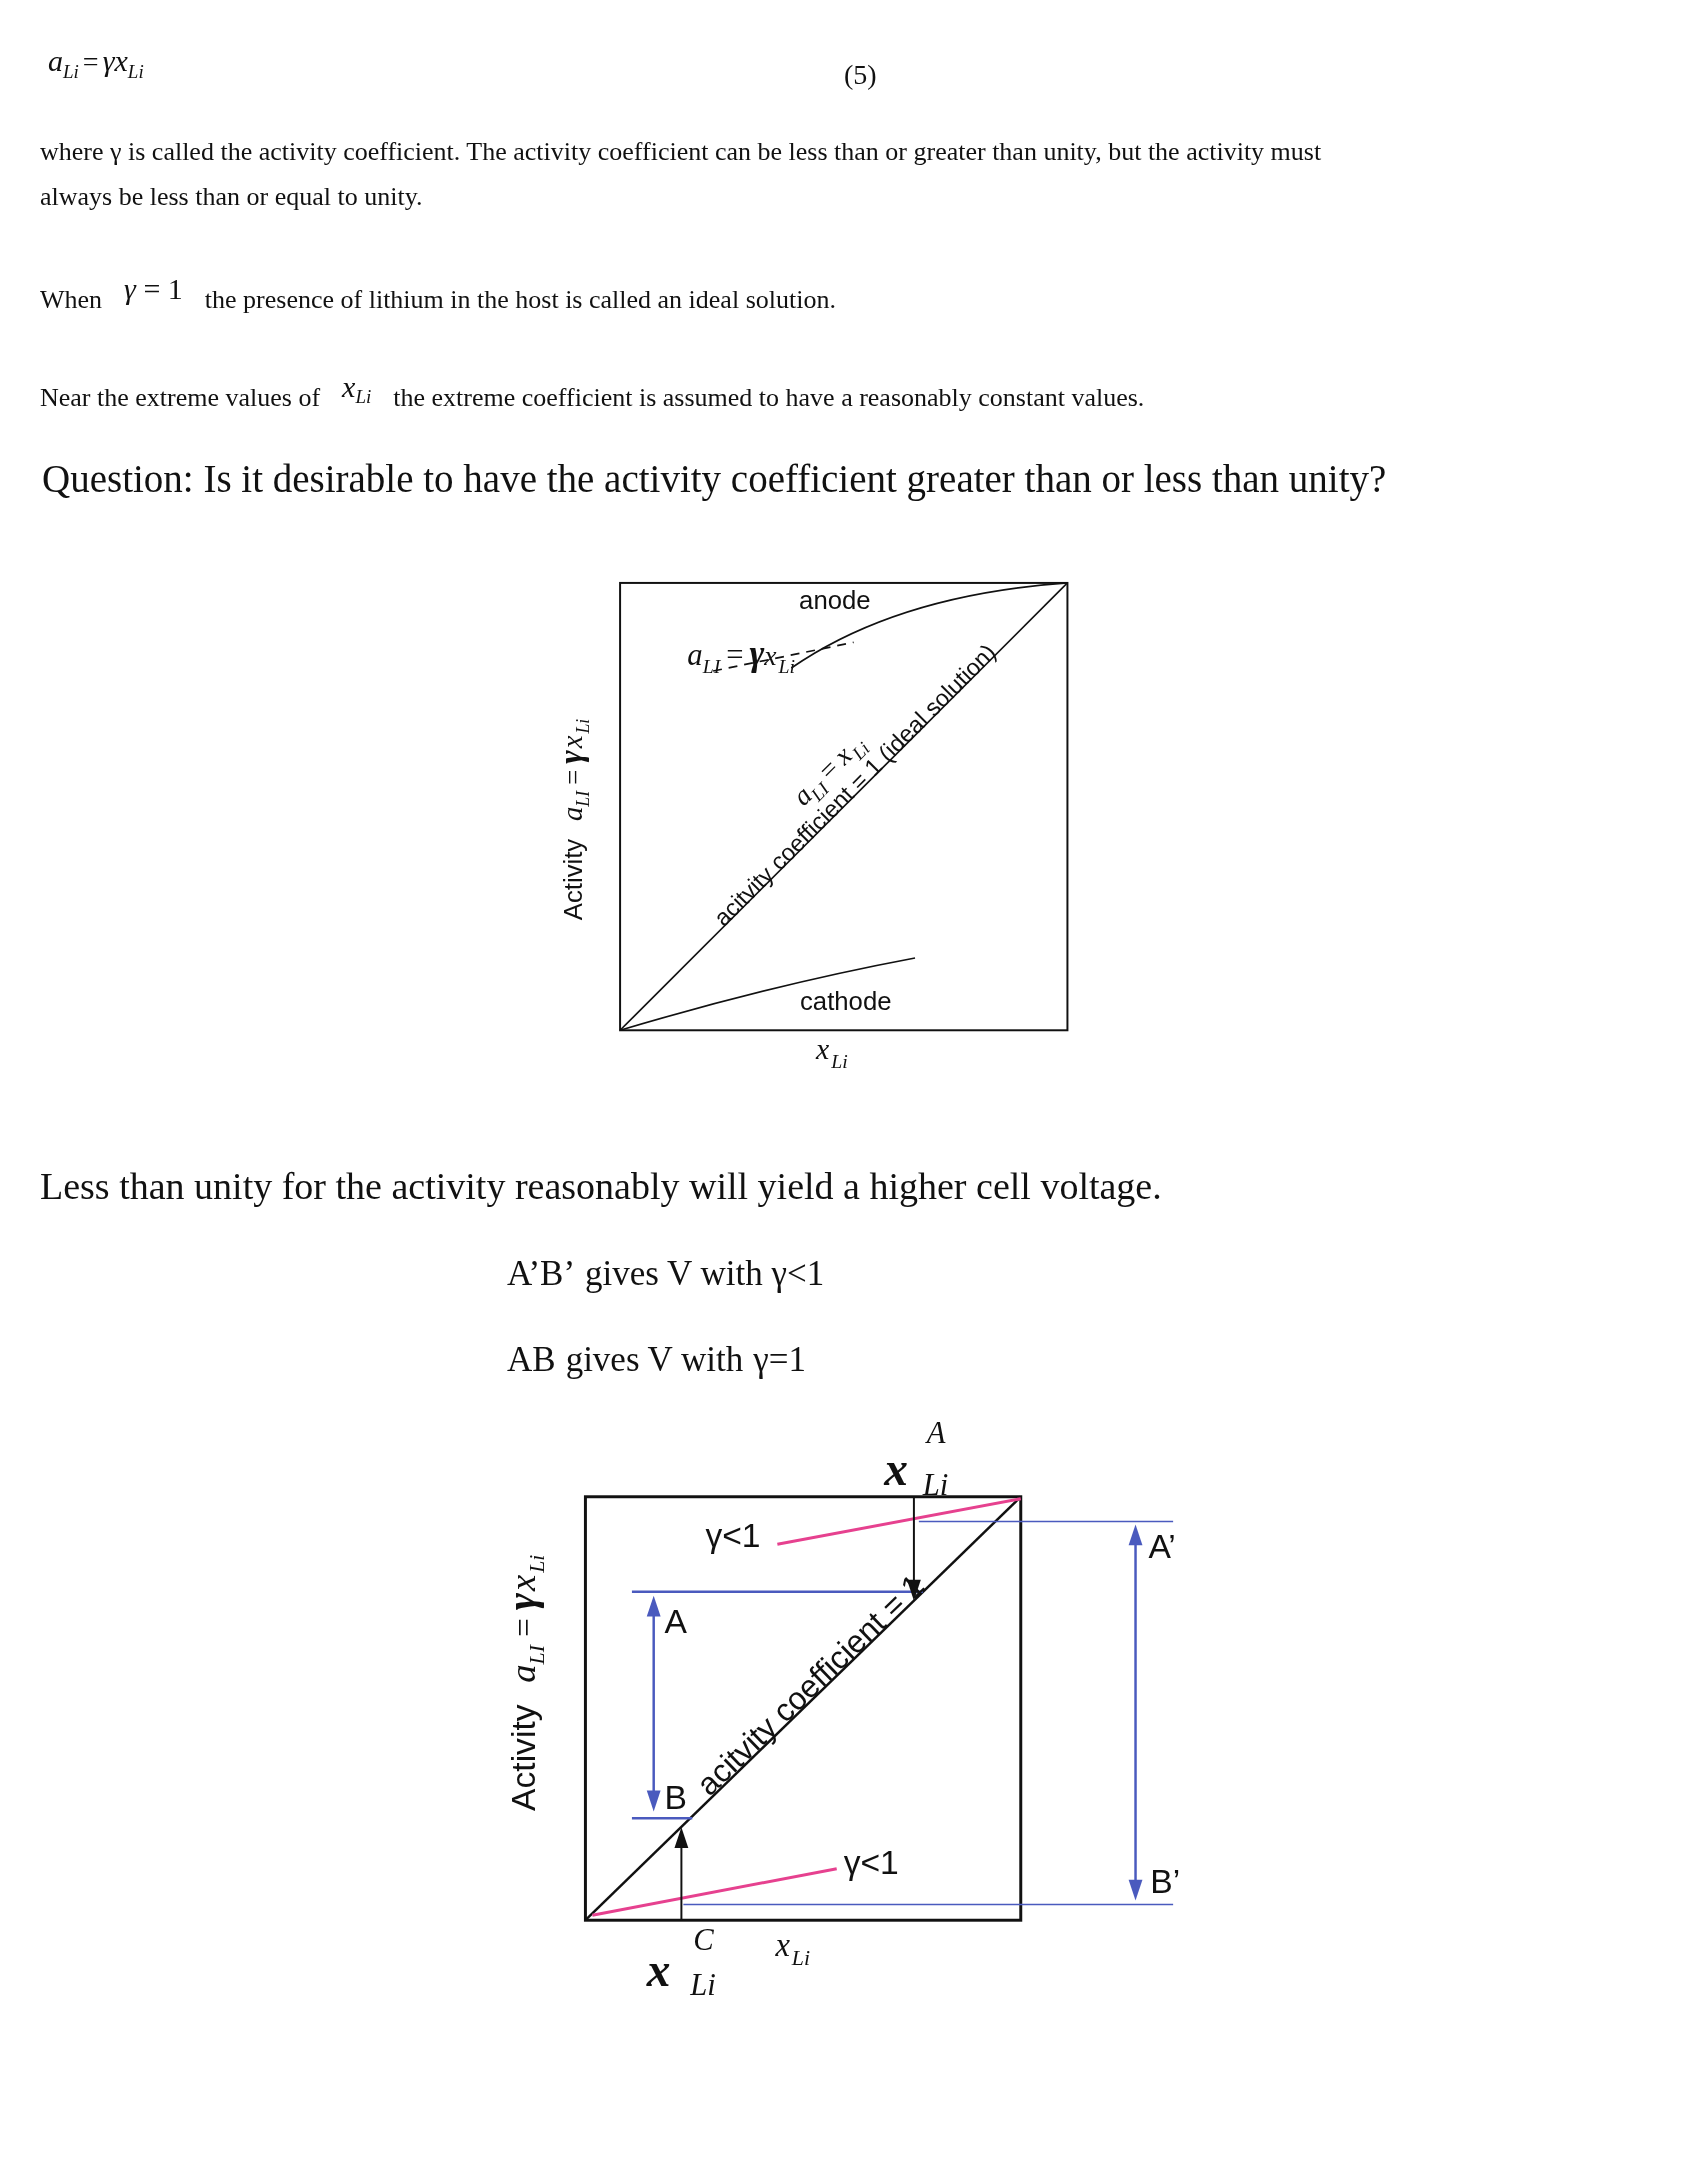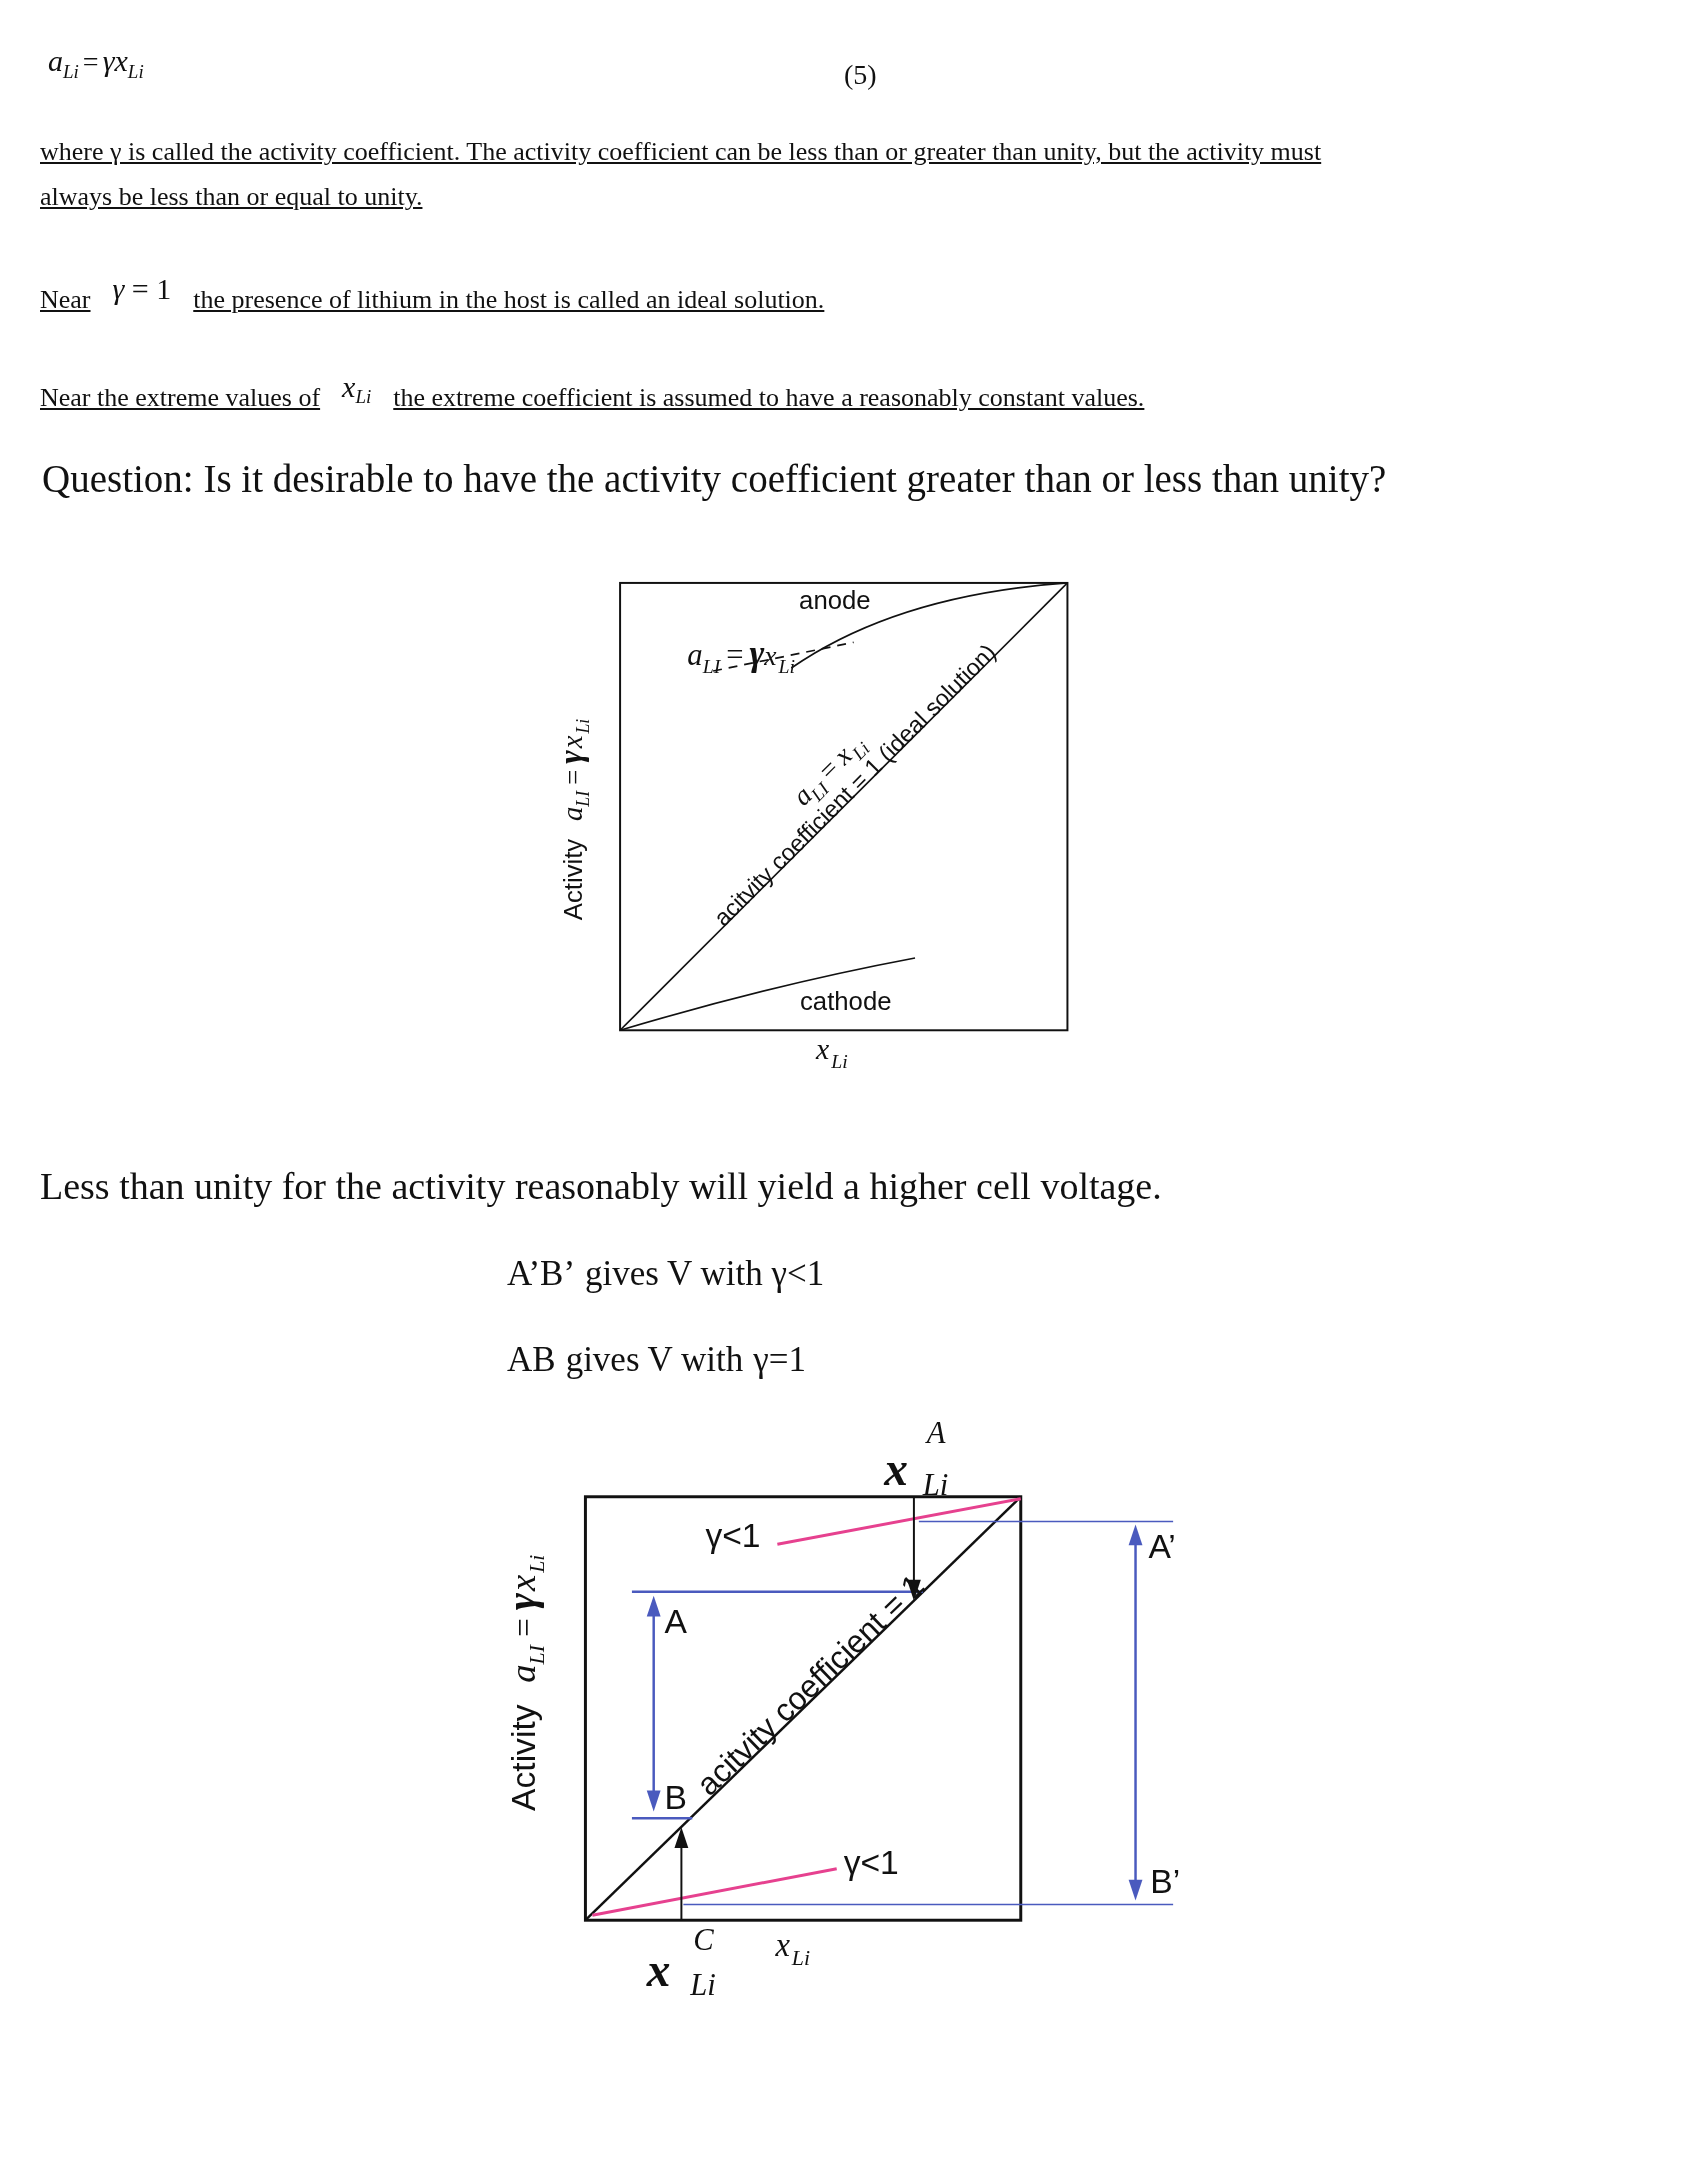--- a/index.html
+++ b/index.html
@@ -1,19 +1,19 @@
 <!DOCTYPE html>
 <html><head>
 <meta charset="utf-8">
 <style>
   html,body{margin:0;padding:0;}
   body{width:1683px;height:2178px;position:relative;background:#ffffff;
        font-family:"Liberation Serif","DejaVu Serif",serif;color:#111;}
   .abs{position:absolute;}
-  .body-text{font-size:26px;line-height:1.25;white-space:nowrap;text-decoration:underline;}
+  .body-text{font-size:26px;line-height:1.25;white-space:nowrap;}
   .big-text{font-size:39px;line-height:1.2;white-space:nowrap;}
   .sans-line{font-family:Liberation Serif, serif;font-size:35px;white-space:nowrap;}
   .eq-main{font-size:30px;font-style:italic;}
   .eq-sub{font-size:19px;font-style:italic;vertical-align:-7px;}
   .eq-op{font-size:28px;font-style:normal;}
   .eqnum{font-size:28px;}
   .raised{display:inline-block;position:relative;top:-9px;font-size:30px;margin:0 22px;}
   .raised .g{font-style:italic;}
   .raised .s{font-size:19px;font-style:italic;vertical-align:-6px;}
   .gap{margin-left:10px;}
@@ -37,21 +37,21 @@
   <span class="eq-main">a</span><span class="eq-sub">Li</span>
   <span class="eq-op">=</span>
   <span class="eq-main">γ</span><span class="eq-main">x</span><span class="eq-sub">Li</span>
 </div>
 <div class="abs eqnum" style="left:844px;top:59px;">(5)</div>
 
 <div class="abs body-text" style="left:40px;top:136px;">where γ is called the activity coefficient. The activity coefficient can be less than or greater than unity, but the activity must</div>
 <div class="abs body-text" style="left:40px;top:181px;">always be less than or equal to unity.</div>
 
 <div class="abs body-text" style="left:40px;top:279px;">
-  <span>Near</span><span class="raised"><span class="g">γ</span> <span>= 1</span></span><span>the presence of lithium in the host is called an ideal solution.</span>
+  <span>When</span><span class="raised"><span class="g">γ</span> <span>= 1</span></span><span>the presence of lithium in the host is called an ideal solution.</span>
 </div>
 
 <div class="abs body-text" style="left:40px;top:377px;">
   <span>Near the extreme values of</span><span class="raised"><span class="g">x</span><span class="s">Li</span></span><span>the extreme coefficient is assumed to have a reasonably constant values.</span>
 </div>
 
 <div class="abs big-text" style="left:42px;top:456px;">Question: Is it desirable to have the activity coefficient greater than or less than unity?</div>
 
 <svg class="abs" style="left:436px;top:554px;" width="673" height="525" viewBox="440 560 680 530">
   <rect x="626" y="589" width="452" height="452" fill="none" stroke="#111" stroke-width="2"></rect>

